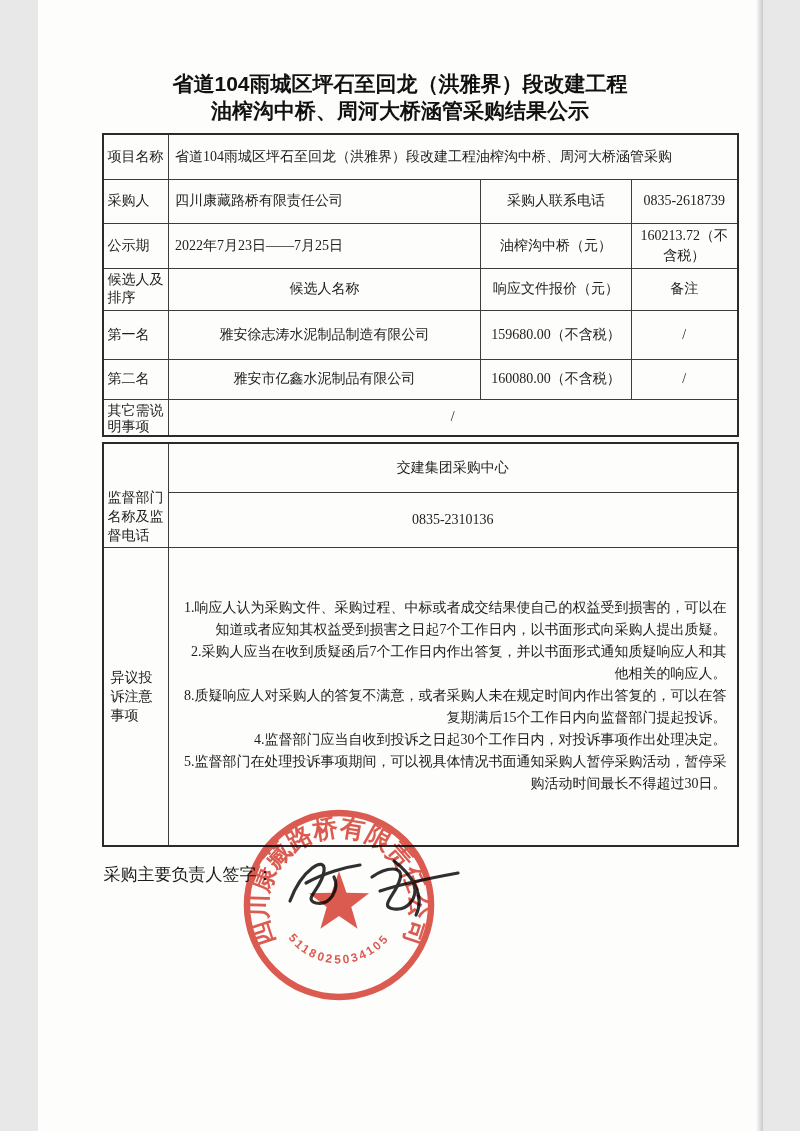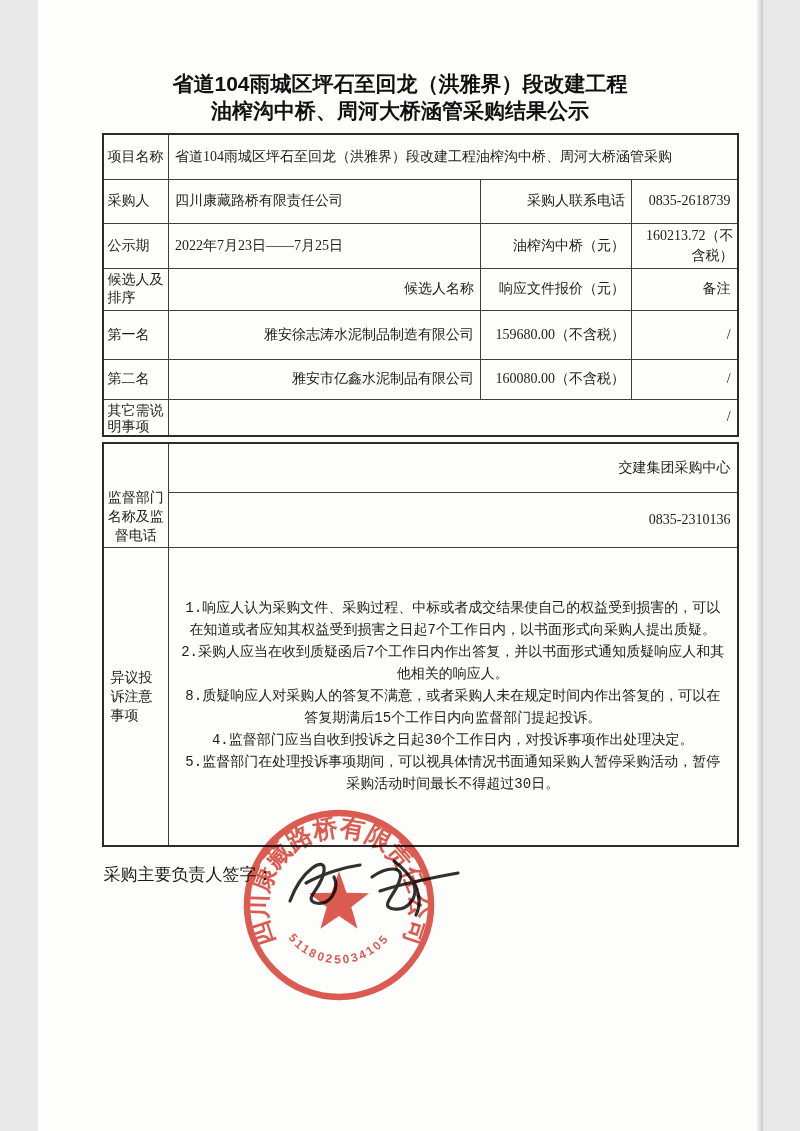--- a/index.html
+++ b/index.html
@@ -35,29 +35,29 @@
   .t1{margin-top:9px;border:2px solid #2b2b2b;}
   .t2{margin-top:5px;border:2px solid #2b2b2b;}
   td{
     border:1px solid #3d3d3d;
     padding:2px 6px;
     vertical-align:middle;
     color:#1c1c1c;
     overflow:hidden;
   }
   td.lab{padding:2px 4px;}
-  td.c{text-align:right;}
+  td.c{text-align:center;}
   td.l{text-align:left;}
   .clip-label{
     height:30px;line-height:16px;overflow:hidden;
   }
-  .sup-label{text-align:center;line-height:19px;margin-top:42px;}
+  .sup-label{text-align:left;line-height:19px;margin-top:42px;}
   .obj-label{text-align:left;line-height:19px;padding:2px 3px;}
   .obj-cell{vertical-align:middle;padding:6px 10px;}
-  .obj-para{line-height:22px;text-align:center;font-family:Liberation Mono, monospace;}
+  .obj-para{line-height:22px;text-align:right;}
   .sign-row{
     margin:16px 0 0 66px;
     font-size:17px;
     color:#1c1c1c;
   }
   .stamp-wrap{
     position:absolute;left:202px;top:806px;width:198px;height:198px;
     pointer-events:none;
     mix-blend-mode:multiply;
   }

